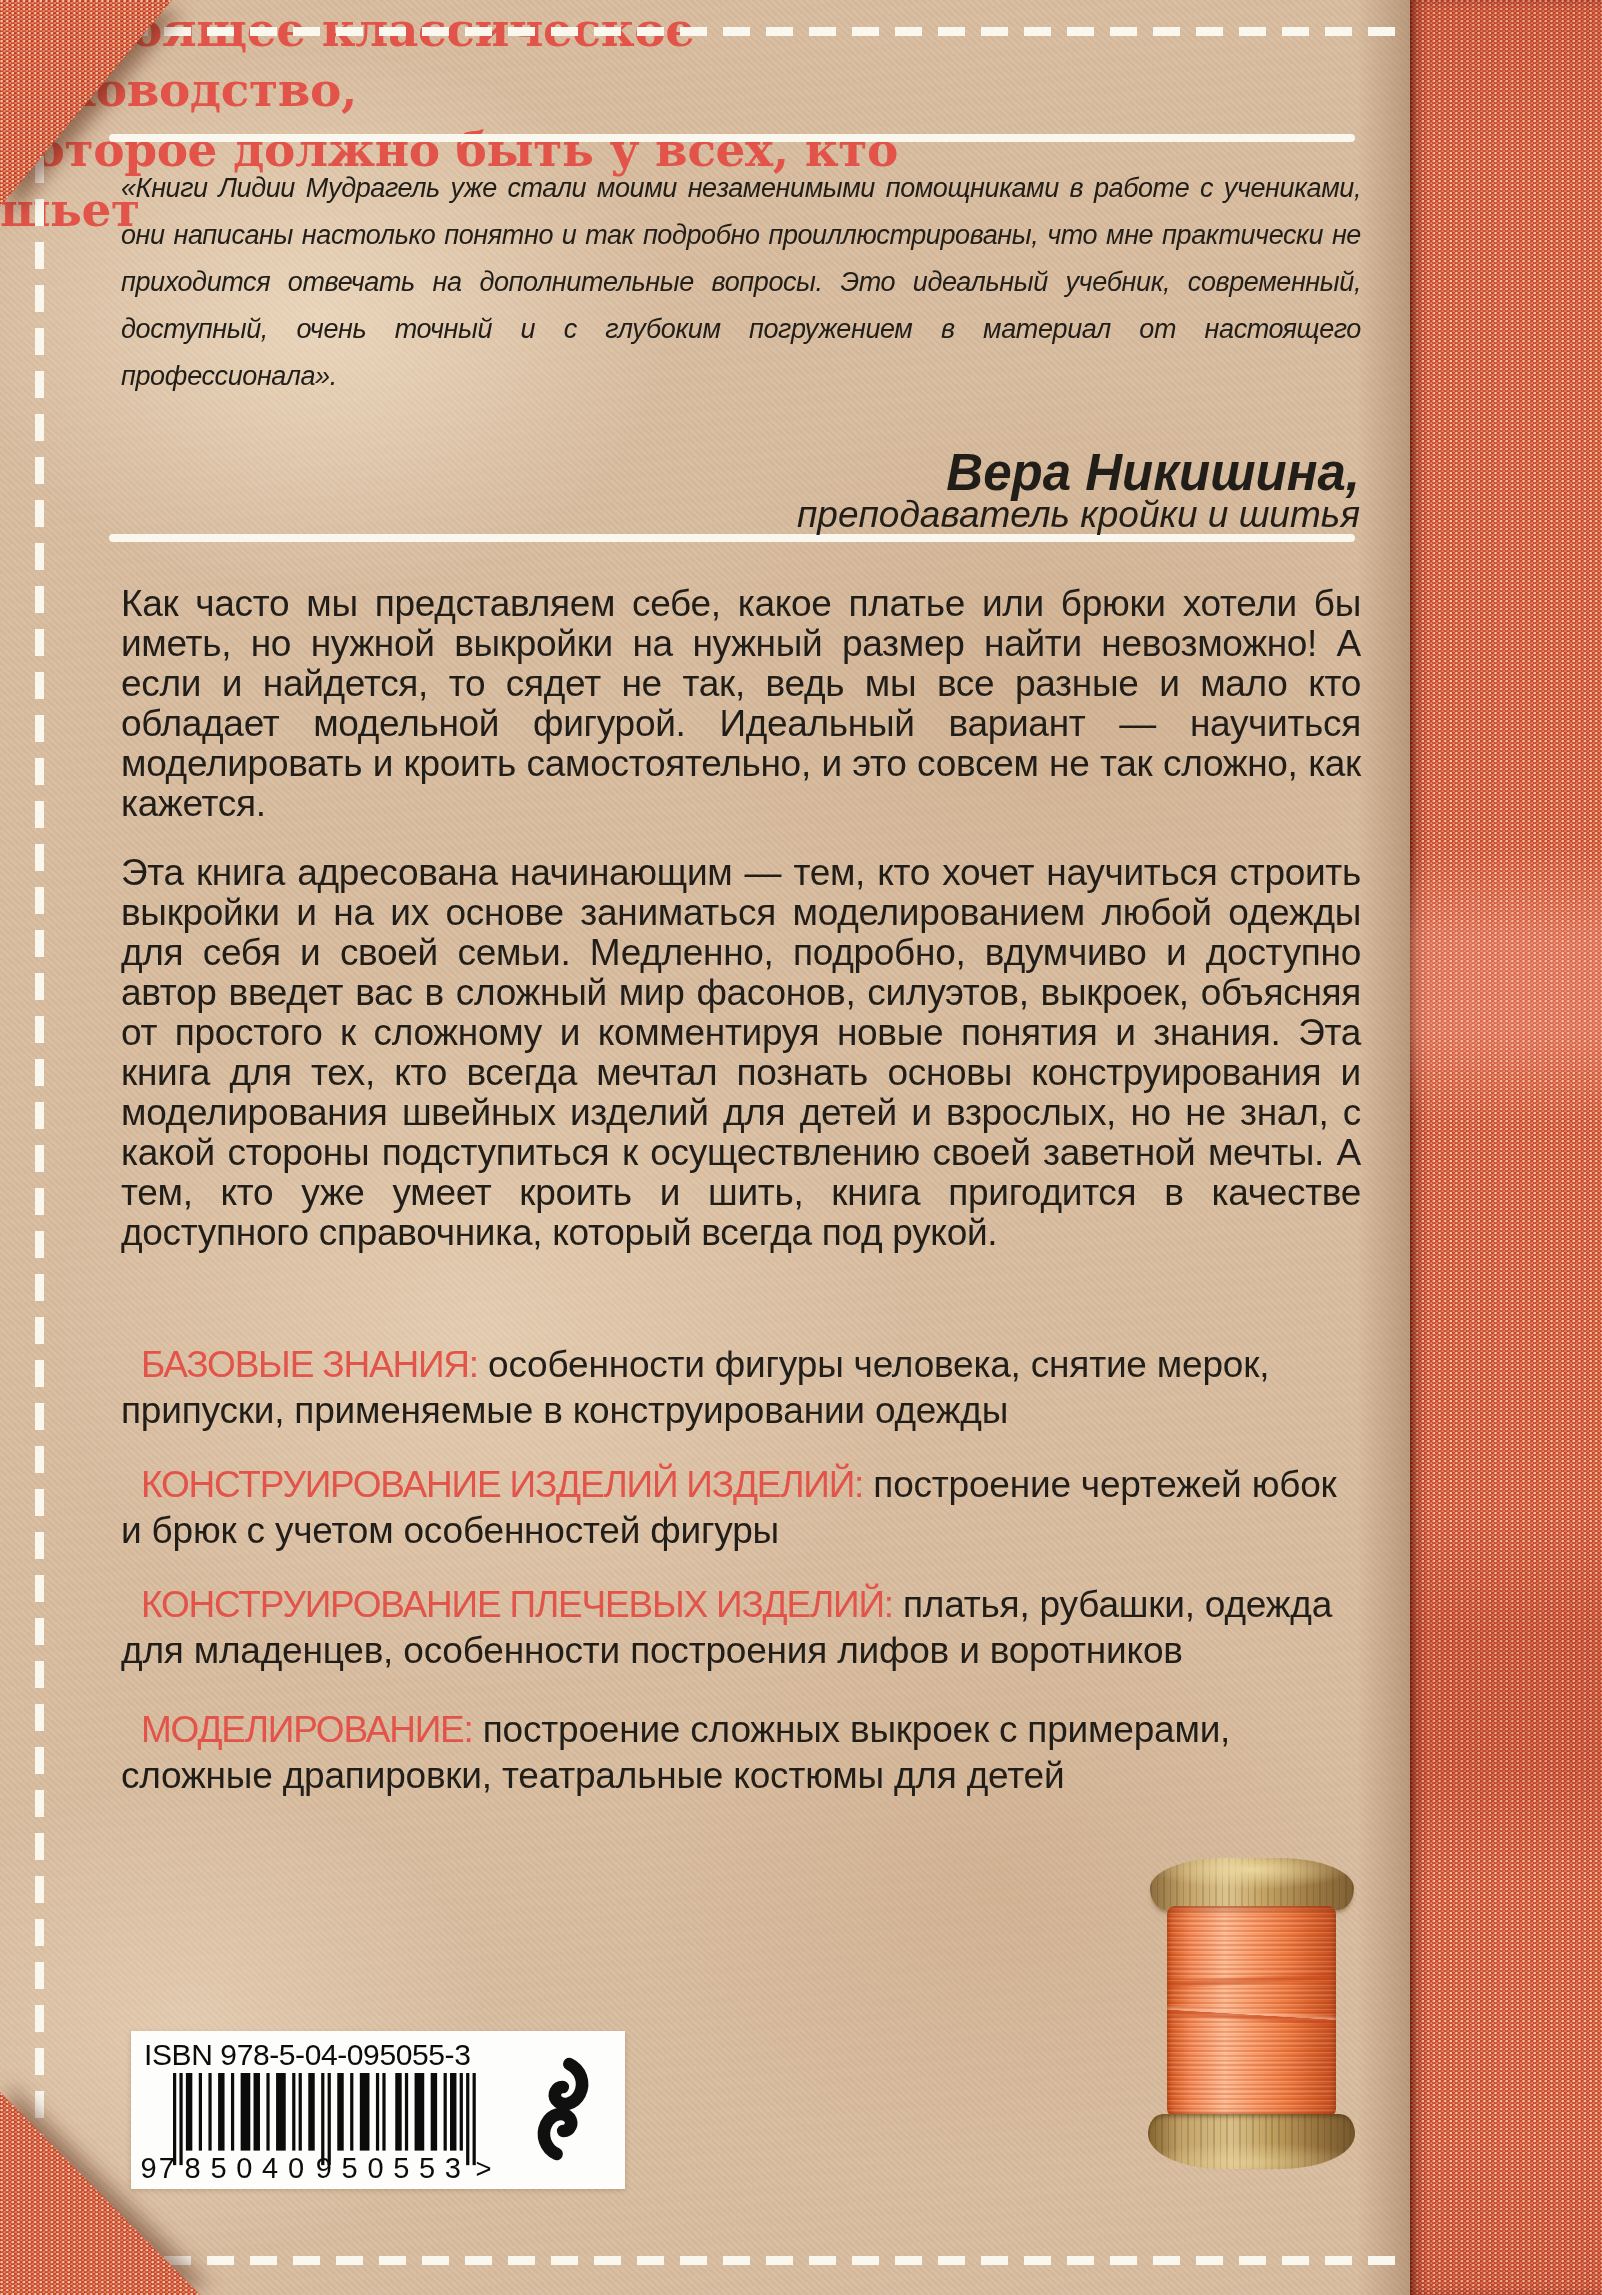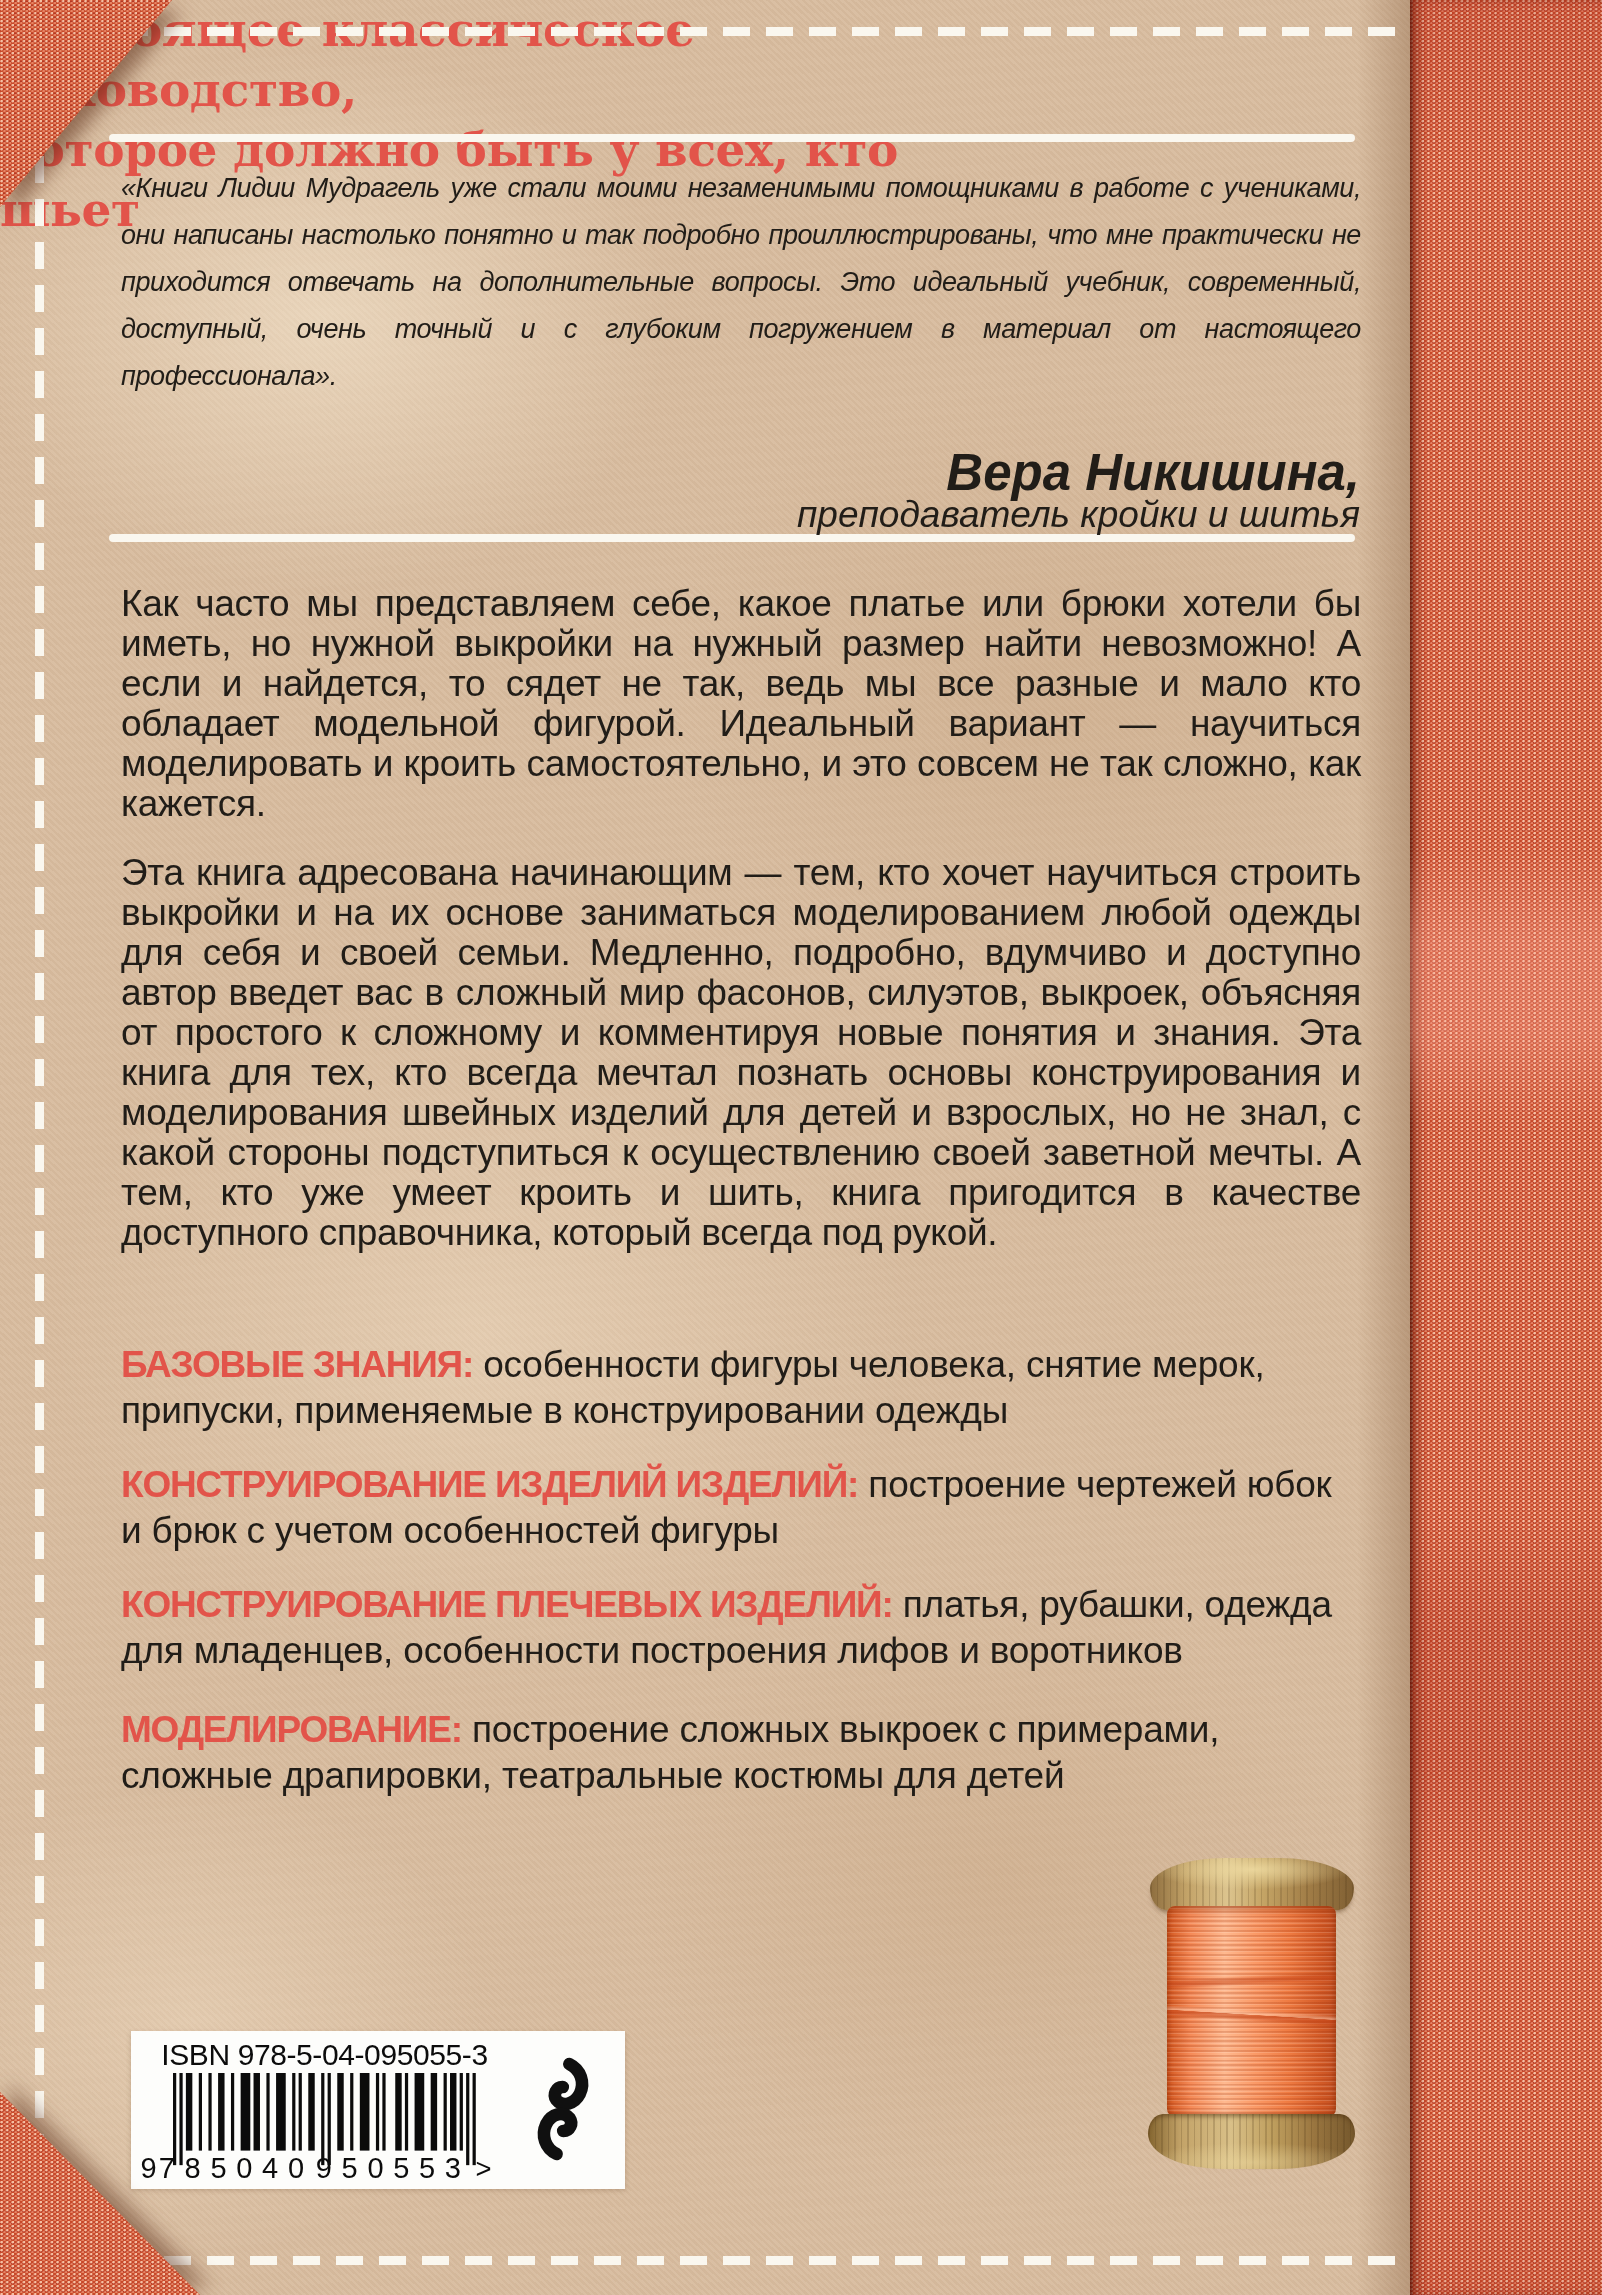--- a/index.html
+++ b/index.html
@@ -71,21 +71,21 @@
   #attribution .who{font-weight:700;font-size:51px;}
   #attribution .role{font-size:37px;}
   .para{left:121px;width:1240px;font-size:37px;line-height:40px;letter-spacing:-0.3px;text-align:justify;}
   #para-1{top:584px;}
   #para-2{top:853px;}
   .topic{left:121px;width:1226px;font-size:37px;line-height:46px;letter-spacing:-0.2px;}
   #topic-1{top:1342px;}
   #topic-2{top:1462px;}
   #topic-3{top:1582px;}
   #topic-4{top:1707px;}
-  .topic .label{color:var(--accent);font-weight:700;letter-spacing:-1.2px;}
+  .topic .label{color:var(--accent);font-weight:400;letter-spacing:-1.2px;margin-left:20px;}
   #headline{top:1853px;left:121px;width:1032px;z-index:4;
     font-family:"DejaVu Serif",serif;font-weight:700;font-size:47px;line-height:60px;
     color:var(--accent);letter-spacing:-0.4px;}
   
   #spool{position:absolute;left:1148px;top:1858px;width:207px;height:315px;z-index:5;}
   #spool .ground{position:absolute;left:6.5px;bottom:0;width:197px;height:21px;border-radius:50%;
     background:radial-gradient(closest-side, rgba(92,52,20,.5), rgba(92,52,20,0) 72%);}
   #spool .flange-top{position:absolute;left:1.6px;top:0;width:204px;height:52px;
     border-radius:46% 46% 19.4px 19.4px / 72% 72% 27.4px 27.4px;
     background:
@@ -103,21 +103,21 @@
   #spool .flange-bottom{position:absolute;left:0;top:256px;width:207px;height:55px;
     border-radius:18px 18px 89px 89px / 24px 24px 42px 42px;
     background:
       radial-gradient(ellipse 75% 50% at 50% 88%, rgba(238,218,160,.55), rgba(238,218,160,0) 72%),
       repeating-linear-gradient(90deg, rgba(70,48,18,.2) 0 1.6px, transparent 1.6px 6.5px),
       linear-gradient(90deg,#83642f,#c3a368 16%,#d9c088 40%,#bf9f5e 60%,#9a7640 80%,#74572c);
     box-shadow:inset 0 4.8px 4px -2.4px rgba(70,40,10,.5);}
   
   #isbn-box{position:absolute;left:131px;top:2031px;width:494px;height:158px;background:#fdfdfb;z-index:5;
     box-shadow:0 1.6px 4.8px rgba(90,60,30,.25);}
-  #isbn-box .isbn-label{position:absolute;left:13px;top:6.5px;width:361px;text-align:center;
+  #isbn-box .isbn-label{position:absolute;left:13px;top:6.5px;width:361px;text-align:left;
     font-size:30px;letter-spacing:-0.4px;color:#0c0c0c;}
   #isbn-box .barcode{position:absolute;left:42px;top:42px;width:306px;height:97px;}
   #isbn-box .digits{position:absolute;left:8px;top:121px;width:365px;display:flex;align-items:baseline;
     font-size:29px;color:#0c0c0c;}
   #isbn-box .digits .d1{margin-left:1.6px;}
   #isbn-box .digits .grp{letter-spacing:9.7px;margin-left:2px;}
   #isbn-box .digits .gt{margin-left:4.8px;font-size:27.4px;}
   #isbn-box .logo{position:absolute;left:390px;top:19.4px;width:84px;height:118px;}
   .bar{fill:#0b0b0b;}
 </style>

